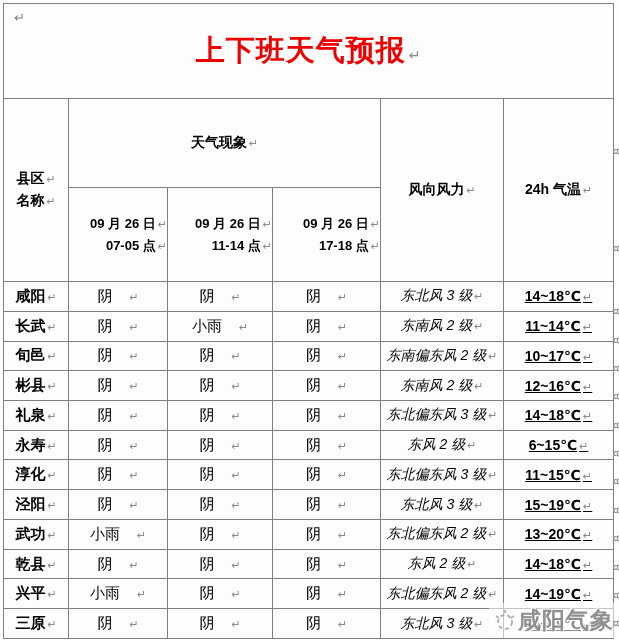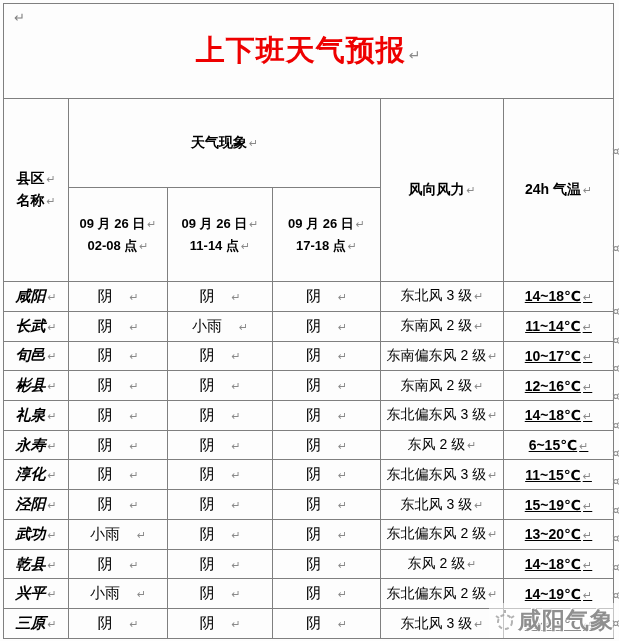--- a/index.html
+++ b/index.html
@@ -36,25 +36,25 @@
   }
   .pm{ 
     color:#8a8a8a;font-size:11px;font-weight:normal;
     margin-left:2px;
     font-family:"DejaVu Sans",sans-serif;
   }
   td.title-cell .pm{font-size:14px;margin-left:3px;}
   td.hdr{font-weight:bold;font-size:14px;}
   td.hdr .line{line-height:1.55;}
   td.date-hdr{font-weight:bold;font-size:13px;}
-  td.date-hdr .line{line-height:1.7;}
-  td.county{font-weight:bold;font-size:15px;font-style:italic;}
+  td.date-hdr .line{line-height:1.7;text-align:right;}
+  td.county{font-weight:bold;font-size:15px;}
   td.weather{font-size:15px;}
   td.weather .pm{margin-left:17px;}
-  td.wind{font-size:14px;}
+  td.wind{font-size:14px;font-style:italic;}
   td.temp{font-size:14px;font-weight:bold;text-decoration:underline;}
   .row-end-mark{
     position:absolute;left:612px;
     color:#8a8a8a;font-size:12px;
     font-family:"DejaVu Sans",sans-serif;
   }
   #watermark{
     position:absolute;right:1px;bottom:3px;
     display:flex;align-items:center;gap:1px;
     padding:2px 4px;
@@ -101,21 +101,21 @@
         <span>风向风力</span><span class="pm">↵</span>
       </td>
       <td class="hdr" rowspan="2">
         <span>24h 气温</span><span class="pm">↵</span>
       </td>
     </tr>
 
     <tr style="height:63px" class="markrow">
       <td class="date-hdr">
         <div class="line"><span>09 月 26 日</span><span class="pm">↵</span></div>
-        <div class="line"><span>02-08 点</span><span class="pm">↵</span></div>
+        <div class="line"><span>07-05 点</span><span class="pm">↵</span></div>
       </td>
       <td class="date-hdr">
         <div class="line"><span>09 月 26 日</span><span class="pm">↵</span></div>
         <div class="line"><span>11-14 点</span><span class="pm">↵</span></div>
       </td>
       <td class="date-hdr">
         <div class="line"><span>09 月 26 日</span><span class="pm">↵</span></div>
         <div class="line"><span>17-18 点</span><span class="pm">↵</span></div>
       </td>
     </tr>

